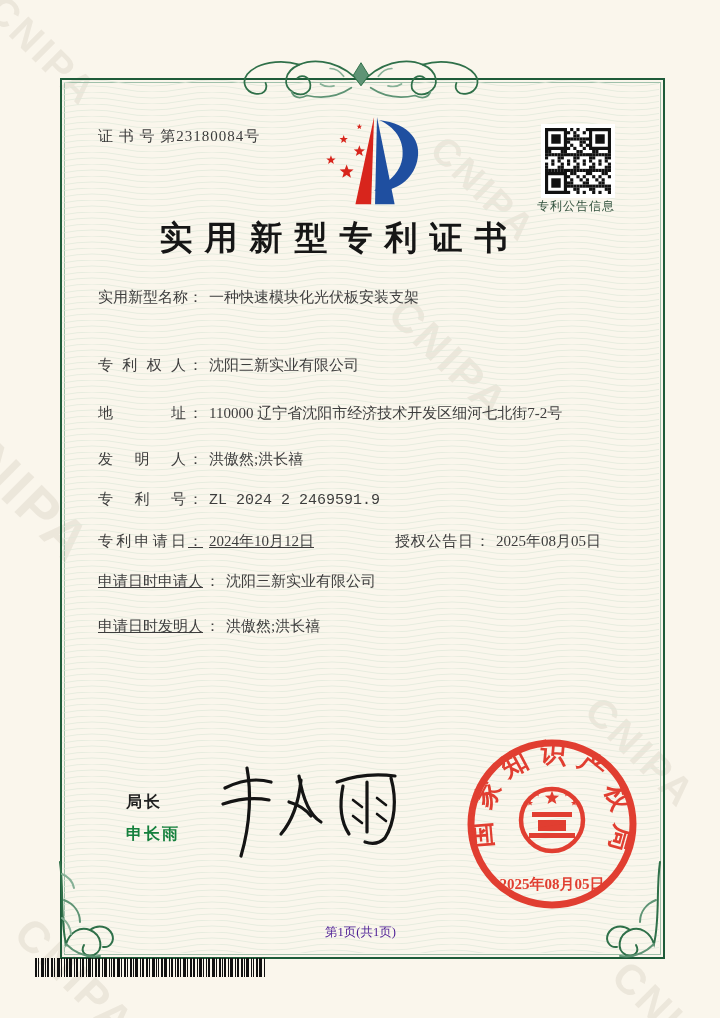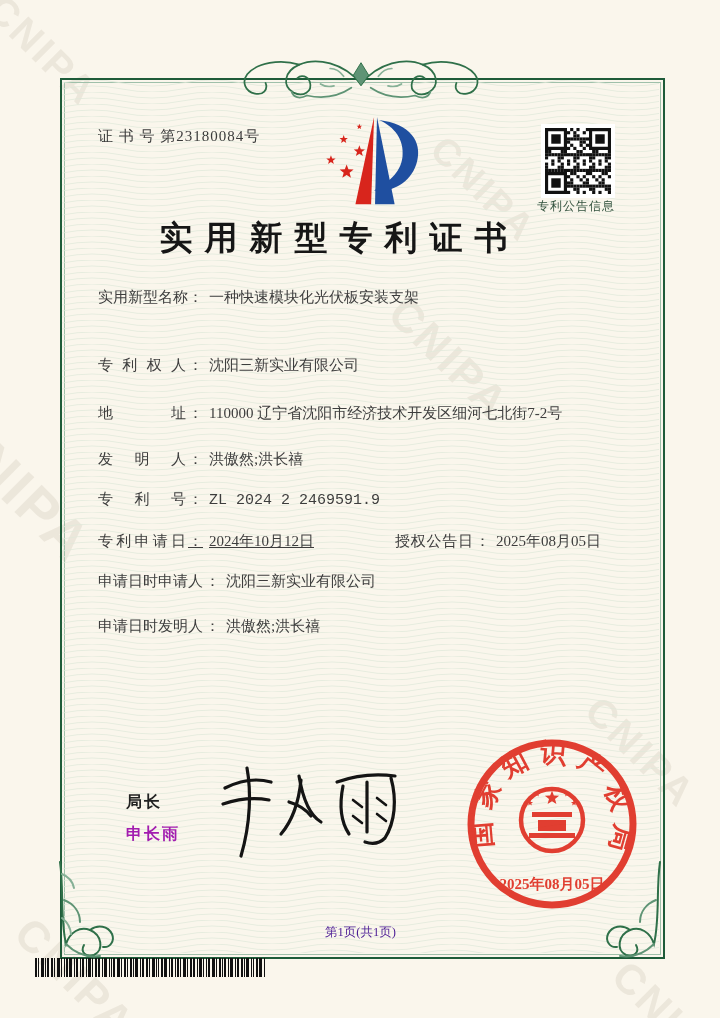--- a/index.html
+++ b/index.html
@@ -12,29 +12,29 @@
       transform:rotate(45deg);transform-origin:left top;pointer-events:none;}
   
   .frame{left:60px;top:78px;width:601px;height:877px;border:2px solid #1e5b39;}
   .frame-inner{position:absolute;left:2px;top:2px;right:2px;bottom:2px;border:1px solid #9fc0aa;}
   
   .certno{left:98px;top:127px;font-size:15px;color:#3b3b3b;letter-spacing:1px;}
   .title{left:60px;top:216px;width:559px;text-align:center;font-size:33px;font-weight:bold;
          letter-spacing:12px;color:#161616;}
   .row{position:absolute;left:98px;width:540px;font-size:15px;color:#3d3d3d;white-space:nowrap;}
   .lbl{display:inline-block;width:88px;text-align:justify;text-align-last:justify;}
-  .lbl.wide{width:105px;text-align-last:auto;}
+  .lbl.wide{width:105px;text-align-last:auto;text-decoration:underline;}
   .lbl-r{display:inline-block;width:78px;text-align:justify;text-align-last:justify;}
   .colon{padding:0 6px 0 2px;}
   .col2{position:absolute;left:297px;top:0;white-space:nowrap;}
   .legal{left:84px;top:688px;width:553px;font-size:13.5px;color:#45453d;
          line-height:27px;text-align:center;}
   .sig-lab{left:126px;top:792px;font-size:16px;font-weight:bold;color:#222;
            font-family:"Liberation Sans","DejaVu Sans",sans-serif;letter-spacing:2px;}
-  .sig-name{left:126px;top:824px;font-size:16px;font-weight:bold;color:#a21caf;
+  .sig-name{left:126px;top:824px;font-size:16px;font-weight:bold;color:#15803d;
             font-family:"Liberation Sans","DejaVu Sans",sans-serif;letter-spacing:2px;}
   .qr-label{left:535px;top:198px;width:82px;text-align:center;font-size:12px;
             color:#31513d;letter-spacing:1px;}
   .footer-page{left:60px;top:924px;width:601px;text-align:center;font-size:12.5px;color:#4c1d95;}
   svg{display:block;}
 </style>
 </head>
 <body>
 
 <div class="wm" style="left:10px;top:-14px;font-size:40px;">CNIPA</div>

